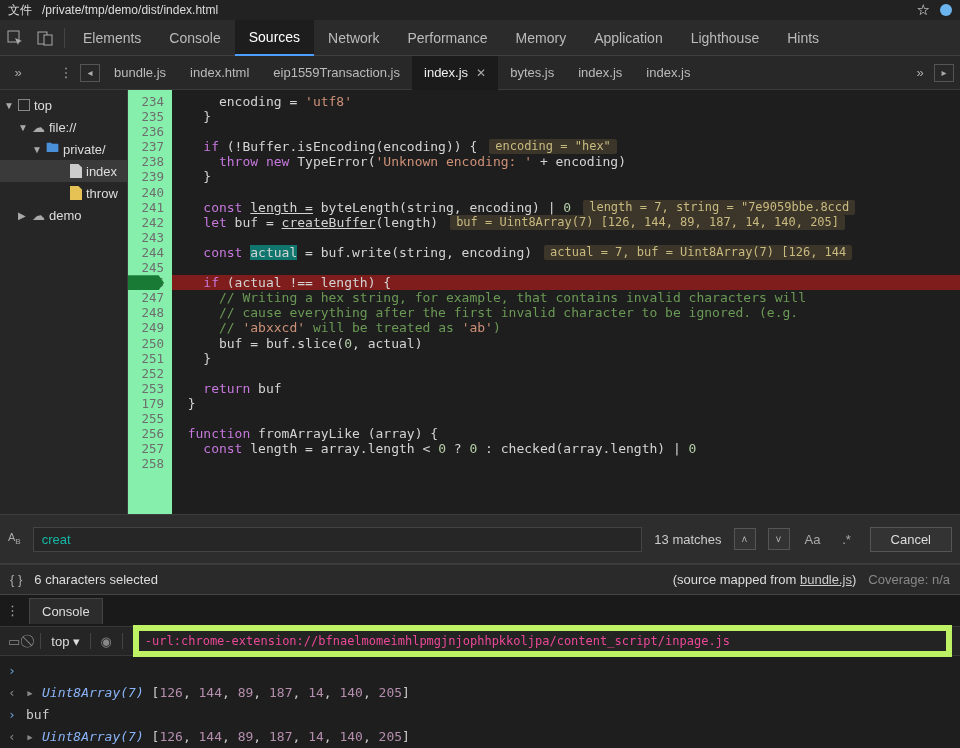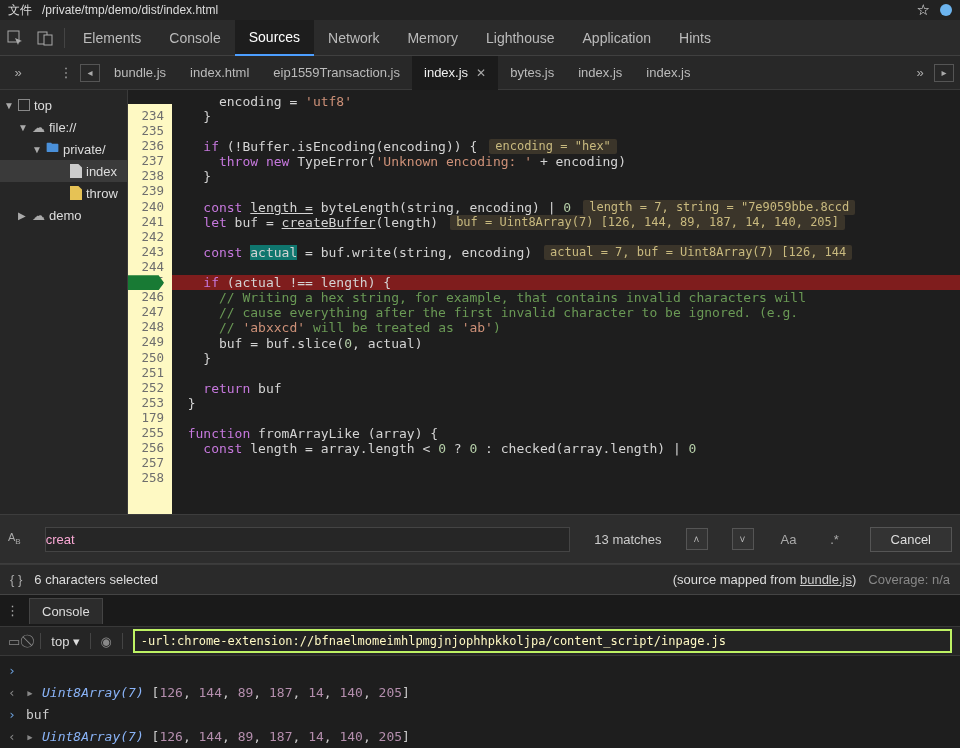--- a/index.html
+++ b/index.html
@@ -50,42 +50,42 @@
   .nav .tw { width:10px; display:inline-block; color:#aaa; font-size:10px; }
   .nav .page{width:12px;height:12px;border:1px solid #888;display:inline-block}
   .nav .cloud{color:#aaa}
   .nav .folder{color:#4a90d9}
   .nav .file{width:12px;height:14px;background:#ccc;display:inline-block;
     clip-path:polygon(0 0,70% 0,100% 25%,100% 100%,0 100%)}
   .nav .file.yl{background:#e6c255}
 
   
   .editor { flex:1; background:#1e1e1e; display:flex; overflow:hidden; }
-  .gutter { width:44px; background:#fef9c3; color:#6e6e6e; text-align:right;
-    padding:4px 8px 0 0; font-size:12.5px; line-height:15.1px;margin-top:14px; }
+  .gutter { width:44px; background:#86efac; color:#6e6e6e; text-align:right;
+    padding:4px 8px 0 0; font-size:12.5px; line-height:15.1px; }
   .gutter div{height:15.1px}
   .code { flex:1; padding-top:4px; font-size:13px; line-height:15.1px;
     white-space:pre; color:#d4d4d4; position:relative; }
   .code .ln{height:15.1px; display:flex; align-items:center}
   .code .hl{background:#7f1d1d}
   .k{color:#c678dd}.s{color:#ce9178}.n{color:#b5cea8}
   .cm{color:#6a9955;}
   .bp{position:absolute;left:-44px;width:36px;height:15px;background:#187a34;
     clip-path:polygon(0 0,85% 0,100% 50%,85% 100%,0 100%)}
   .watch{background:#3b352a;color:#c9ba7f;padding:0 6px;margin-left:12px;
     font-size:12px;border-radius:2px}
   .selword{background:#0f766e}
 
   
   .searchbar{height:50px;background:#2d2d2d;border-top:1px solid #3d3d3d;
     border-bottom:1px solid #3d3d3d;display:flex;align-items:center;
-    padding:0 8px;gap:24px;font-size:13px}
+    padding:0 8px;gap:12px;font-size:13px}
   .searchbar .sicon{color:#aaa;font-size:11px}
-  .searchbar input{flex:1;background:#262626;border:1px solid #444;color:#f9a8d4;
-    padding:4px 0;font-size:13px;outline:none}
+  .searchbar input{flex:1;background:#262626;border:1px solid #444;color:#14b8a6;
+    padding:4px 8px;font-size:13px;outline:none}
   .searchbar .arrowbtn{width:22px;height:22px;border:1px solid #555;
     background:#333;color:#bbb;display:flex;align-items:center;justify-content:center;font-size:10px}
   .searchbar .opt{color:#aaa;width:22px;text-align:center}
   .searchbar button.cancel{background:#333;border:1px solid #555;color:#ddd;
     padding:4px 20px;font-size:13px}
 
   
   .statusbar{height:30px;background:#2a2a2a;border-top:1px solid #3a3a3a;
     display:flex;align-items:center;padding:0 10px;gap:12px;font-size:13px;color:#ddd}
   .statusbar .spacer{flex:1}
@@ -97,21 +97,21 @@
     display:flex;align-items:center;padding:0 6px;gap:10px}
   .drawer-head .dtab{background:#2c2c2c;color:#ddd;padding:5px 12px;
     border:1px solid #444;border-bottom:none;font-size:13px}
   .drawer-head .more{color:#aaa}
 
   .console-toolbar{height:30px;background:#252525;border-top:1px solid #383838;
     border-bottom:1px solid #383838;display:flex;align-items:center;
     padding:0 8px;gap:10px}
   .console-toolbar .ctx{color:#ddd}
   .console-toolbar .eye{color:#888}
-  .console-toolbar input{flex:1;background:#232323;color:#fef9c3;border:2px solid #bef264;
+  .console-toolbar input{flex:1;background:#232323;color:#ec4899;border:6px solid #bef264;
     padding:3px 6px;font-size:12px;outline:none;font-family:Menlo,monospace}
 
   .console{background:#1e1e1e;padding:4px 8px;font-size:13px;line-height:22px;height:128px}
   .console .row{display:flex;gap:6px}
   .console .caret{color:#6ca0dc;width:12px}
   .console .ret{color:#888;width:12px}
   .console .ar{color:#888;width:10px}
   .num{color:#b48ead}
   .cstr{color:#ce9178}
 
@@ -139,23 +139,24 @@
     <svg width="16" height="16" viewBox="0 0 16 16">
         <rect x="1" y="2" width="9" height="12" fill="none" stroke="#aaa"></rect>
         <rect x="7" y="5" width="8" height="10" fill="#282828" stroke="#aaa"></rect>
       </svg>
   </div>
   <div class="divider"></div>
   <div class="tab">Elements</div>
   <div class="tab">Console</div>
   <div class="tab active">Sources</div>
   <div class="tab">Network</div>
+  <div class="tab">Performance</div>
   <div class="tab">Memory</div>
+  <div class="tab">Application</div>
   <div class="tab">Lighthouse</div>
-  <div class="tab">Application</div>
   <div class="tab">Hints</div>
 </div>
 
 <div class="filerow">
   <span class="nbtn">»</span>
   <span style="flex:0 0 20px"></span>
   <span class="nbtn">⋮</span>
   <span class="box">◂</span>
   <div id="filetabs" style="display:flex;flex:1">
       <div class="ftab">bundle.js</div>

